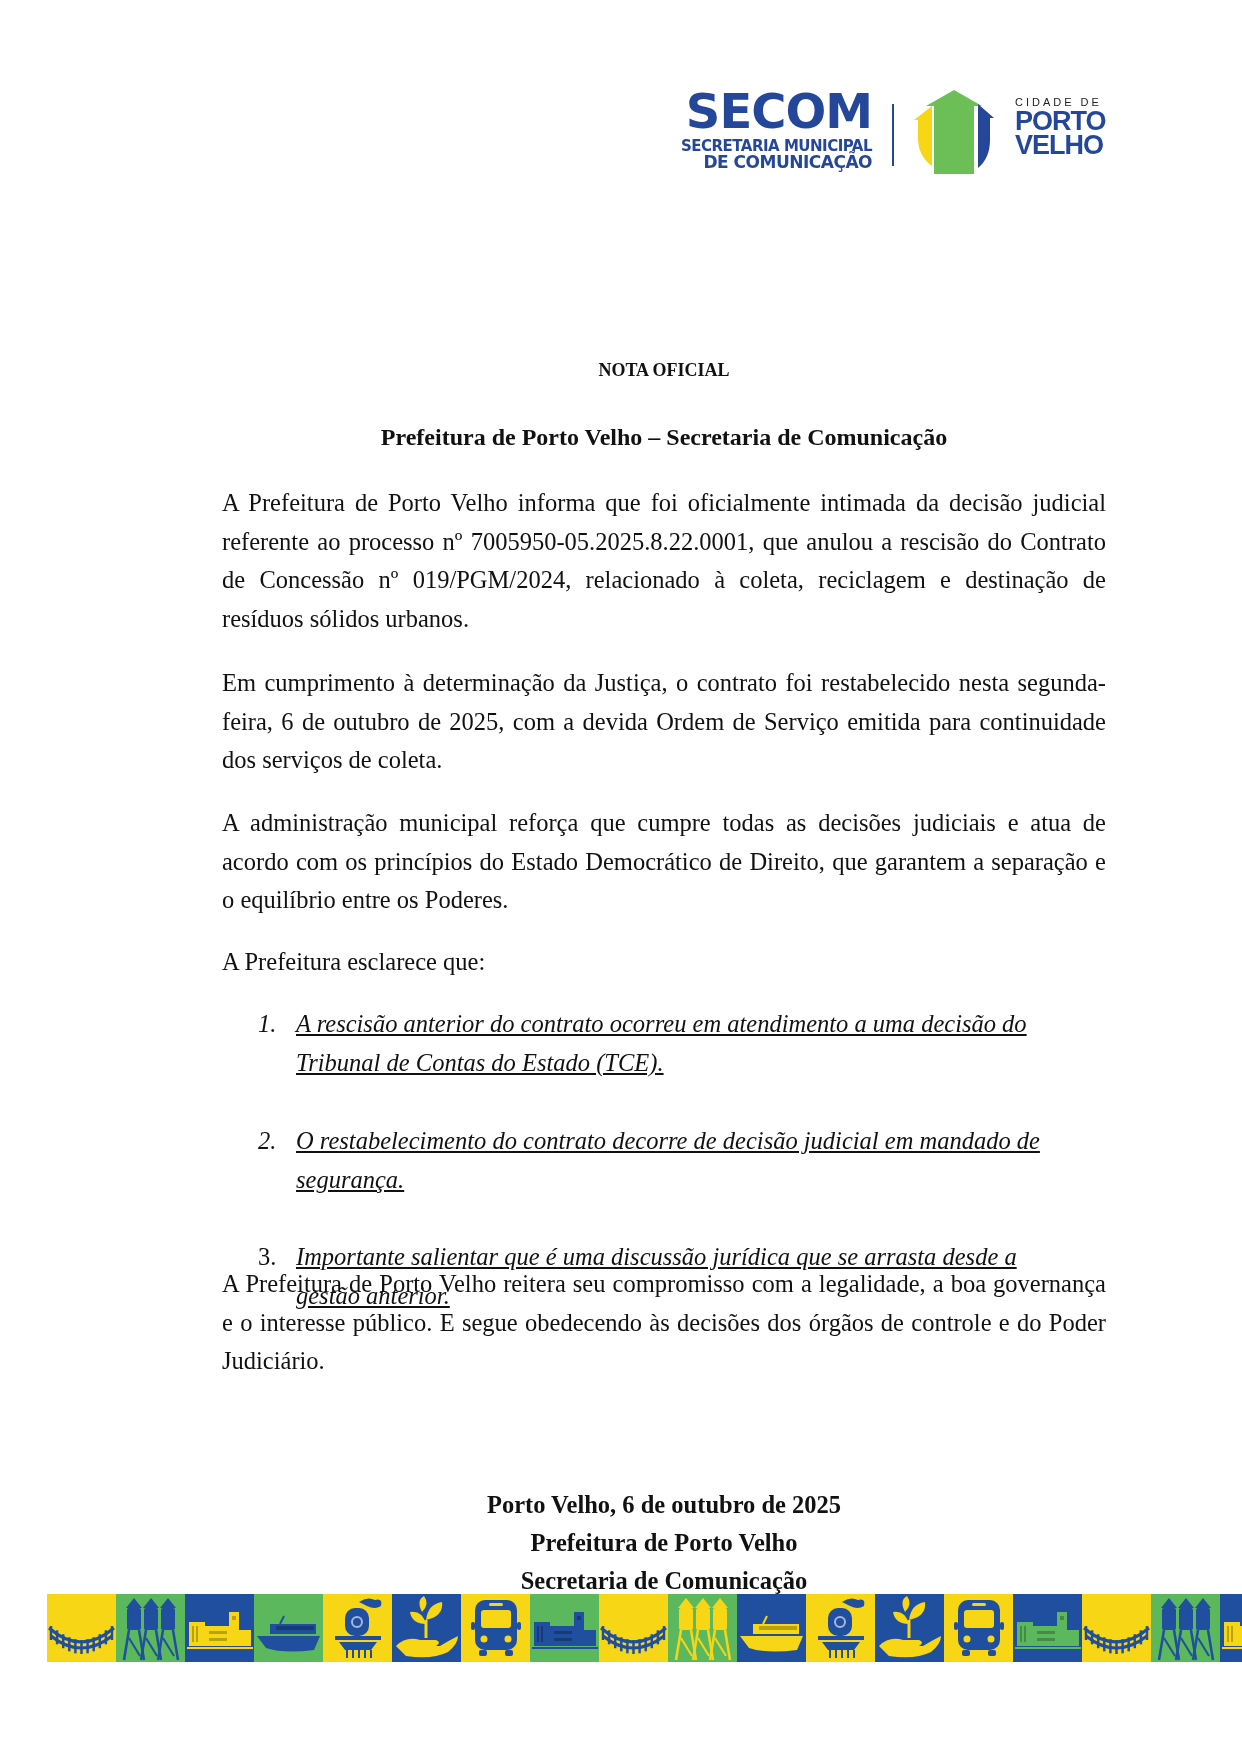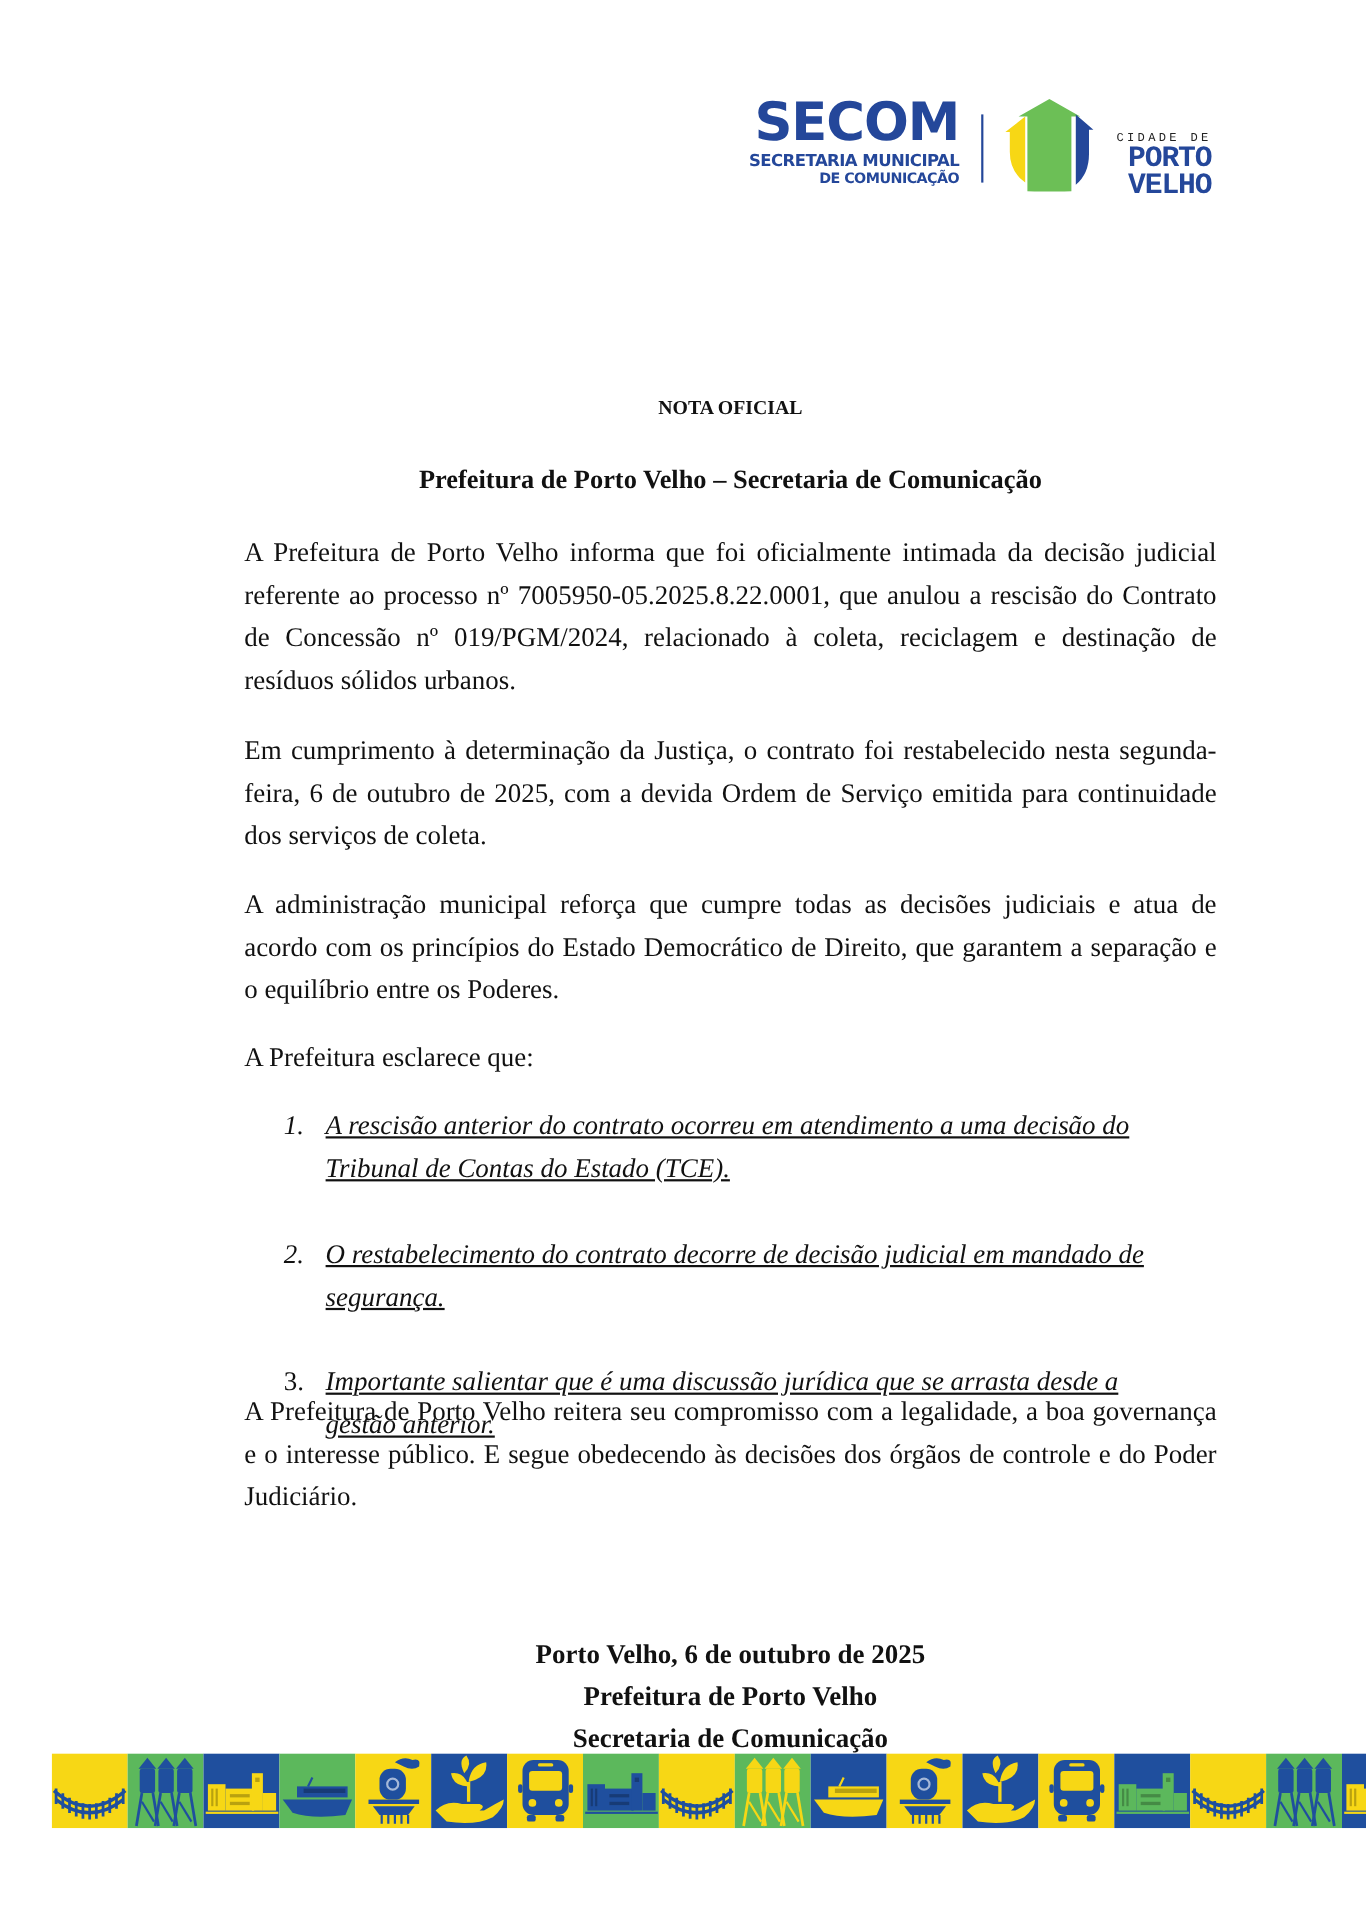--- a/index.html
+++ b/index.html
@@ -3,24 +3,24 @@
 <meta charset="utf-8">
 <style>
   html, body { margin: 0; padding: 0; background: #ffffff; }
   body { width: 1242px; height: 1755px; position: relative; overflow: hidden; font-family: "Liberation Serif", "DejaVu Serif", serif; color: #111; }
 
   
   .logo-row { position: absolute; top: 88px; left: 0; width: 1242px; height: 90px; }
   .secom { position: absolute; left: 668px; top: 0; width: 210px; height: 90px; text-align: center; color: #24479a; font-family: "DejaVu Sans", "Liberation Sans", sans-serif; }
   .secom .big { font-size: 48px; font-weight: bold; line-height: 46px; letter-spacing: -1px; position: absolute; right: 6px; top: 0; }
   .secom .sub1 { font-size: 15px; font-weight: bold; line-height: 17px; position: absolute; right: 6px; top: 50px; letter-spacing: -0.5px; white-space: nowrap; margin-left: 40px; }
-  .secom .sub2 { font-size: 13px; font-weight: bold; line-height: 17px; position: absolute; right: 6px; top: 66px; letter-spacing: -0.5px; white-space: nowrap; }
+  .secom .sub2 { font-size: 17px; font-weight: bold; line-height: 17px; position: absolute; right: 6px; top: 66px; letter-spacing: -0.5px; white-space: nowrap; }
   .divider { position: absolute; left: 892px; top: 16px; width: 2px; height: 62px; background: #24479a; }
   .city-mark { position: absolute; left: 912px; top: 2px; width: 84px; height: 84px; }
-  .city-text { position: absolute; left: 1015px; top: 32px; color: #24479a; font-family: Liberation Mono, monospace; text-align: right; }
+  .city-text { position: absolute; left: 1015px; top: 8px; color: #24479a; font-family: Liberation Sans, sans-serif; }
   .city-text .small { font-size: 11px; letter-spacing: 3px; color: #222; line-height: 13px; }
   .city-text .big { font-size: 27px; font-weight: bold; line-height: 24px; letter-spacing: -1px; }
 
   
   .doc { position: absolute; left: 222px; width: 884px; }
   .center { text-align: center; }
   .title { top: 360px; font-size: 18px; font-weight: bold; }
   .subtitle { top: 424px; font-size: 24px; font-weight: bold; }
   .para { font-size: 24.5px; line-height: 38.5px; text-align: justify; }
   .p1 { top: 484px; }

